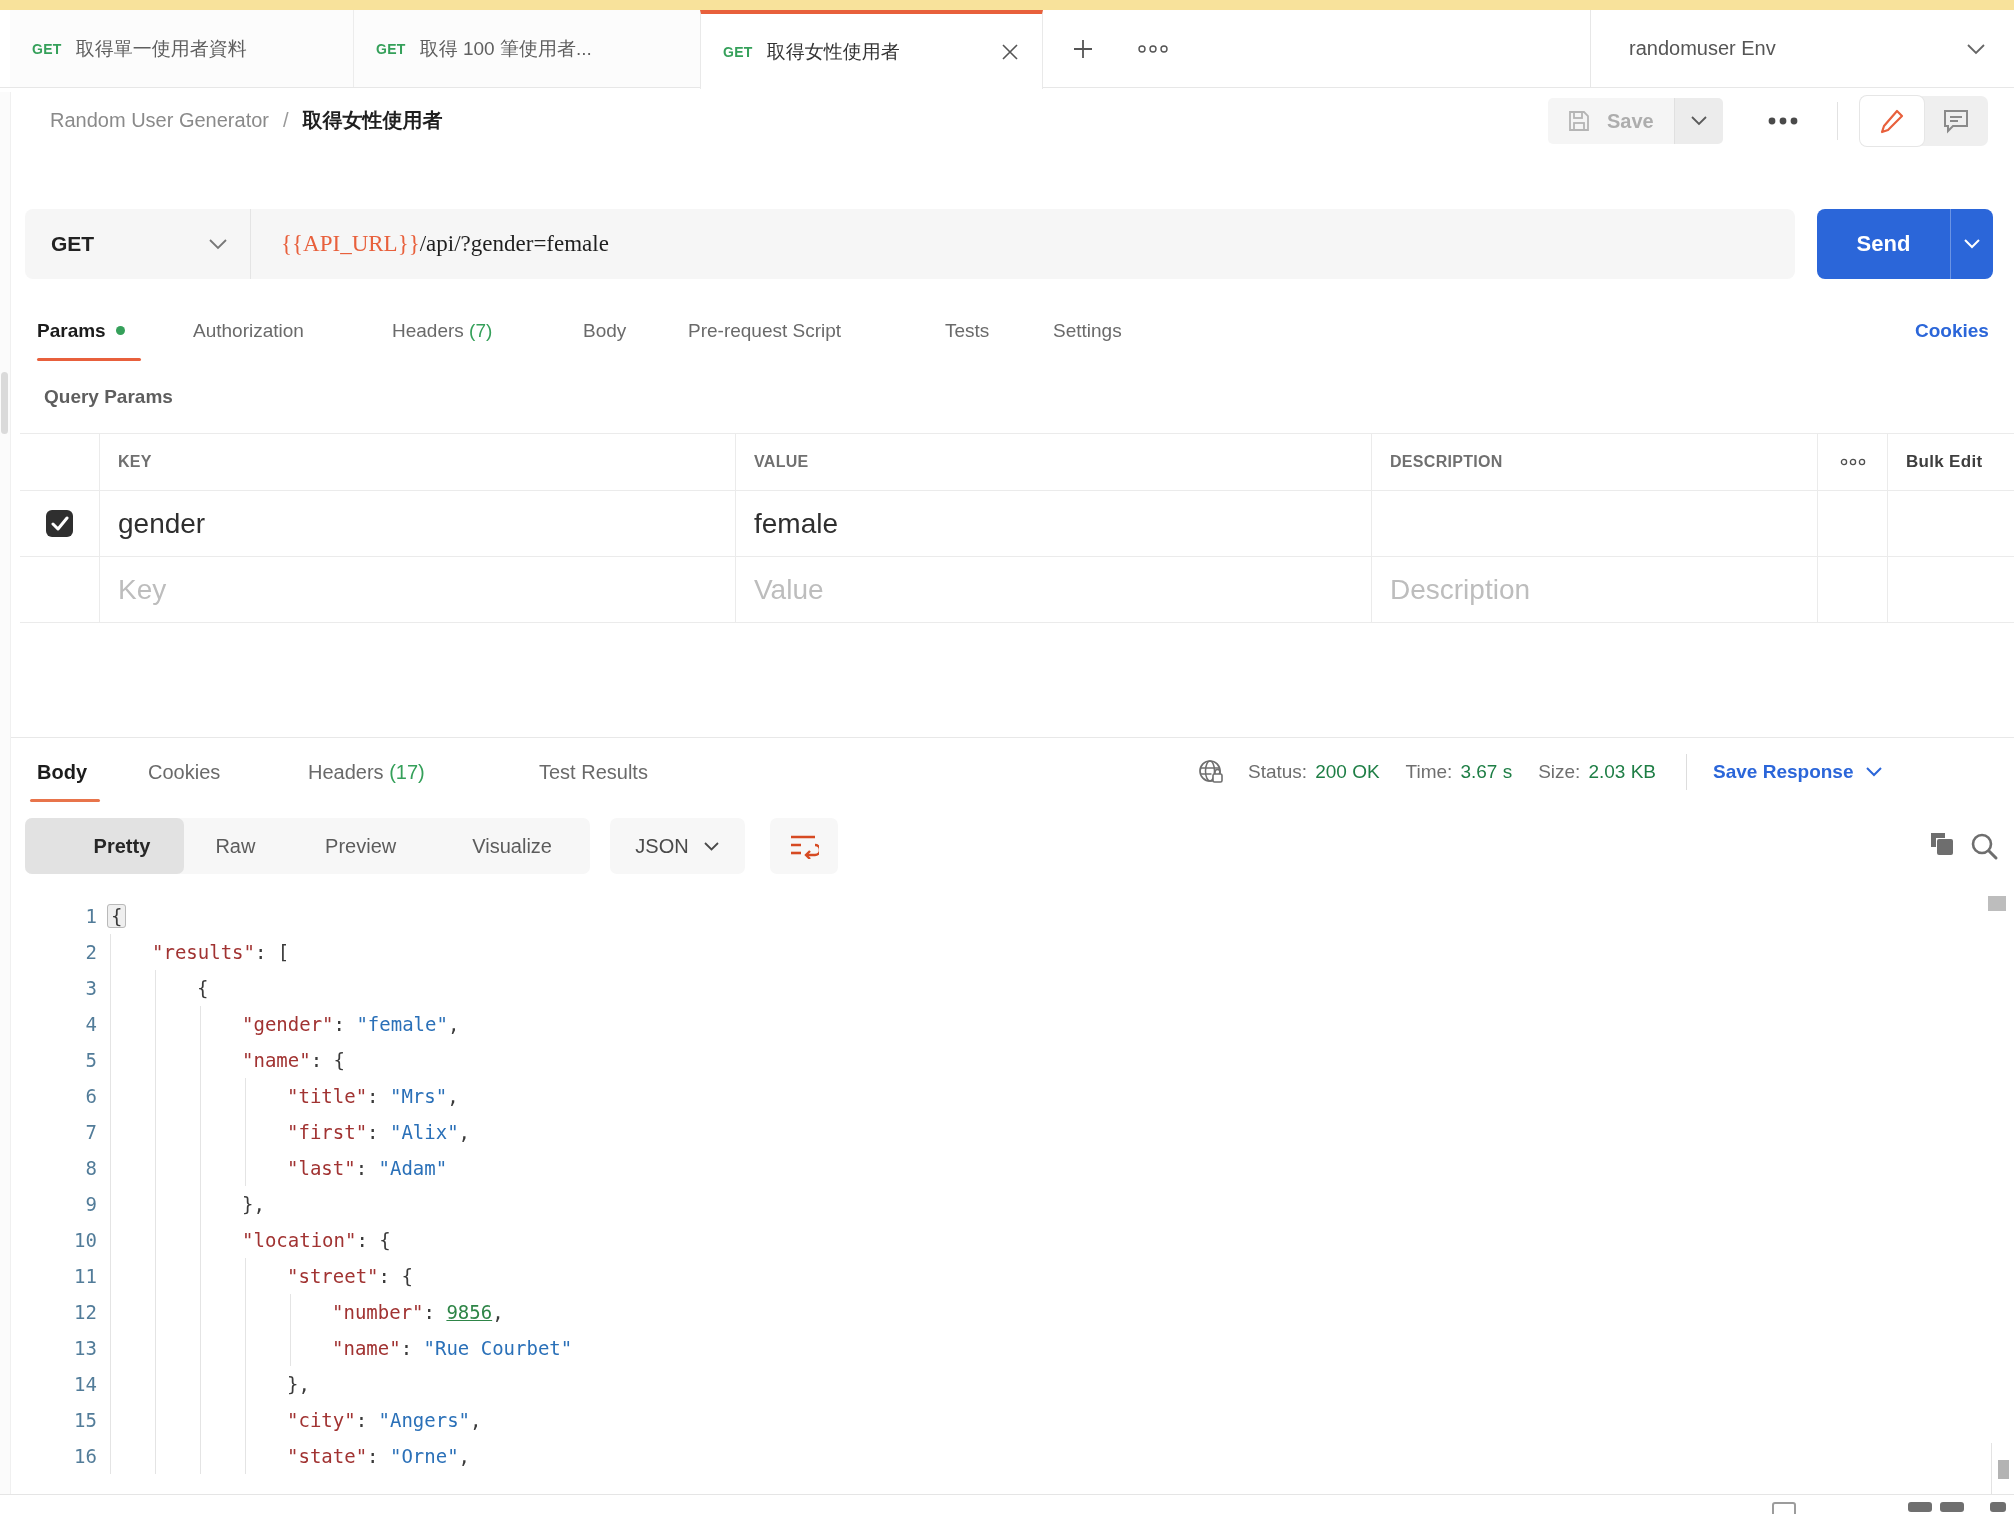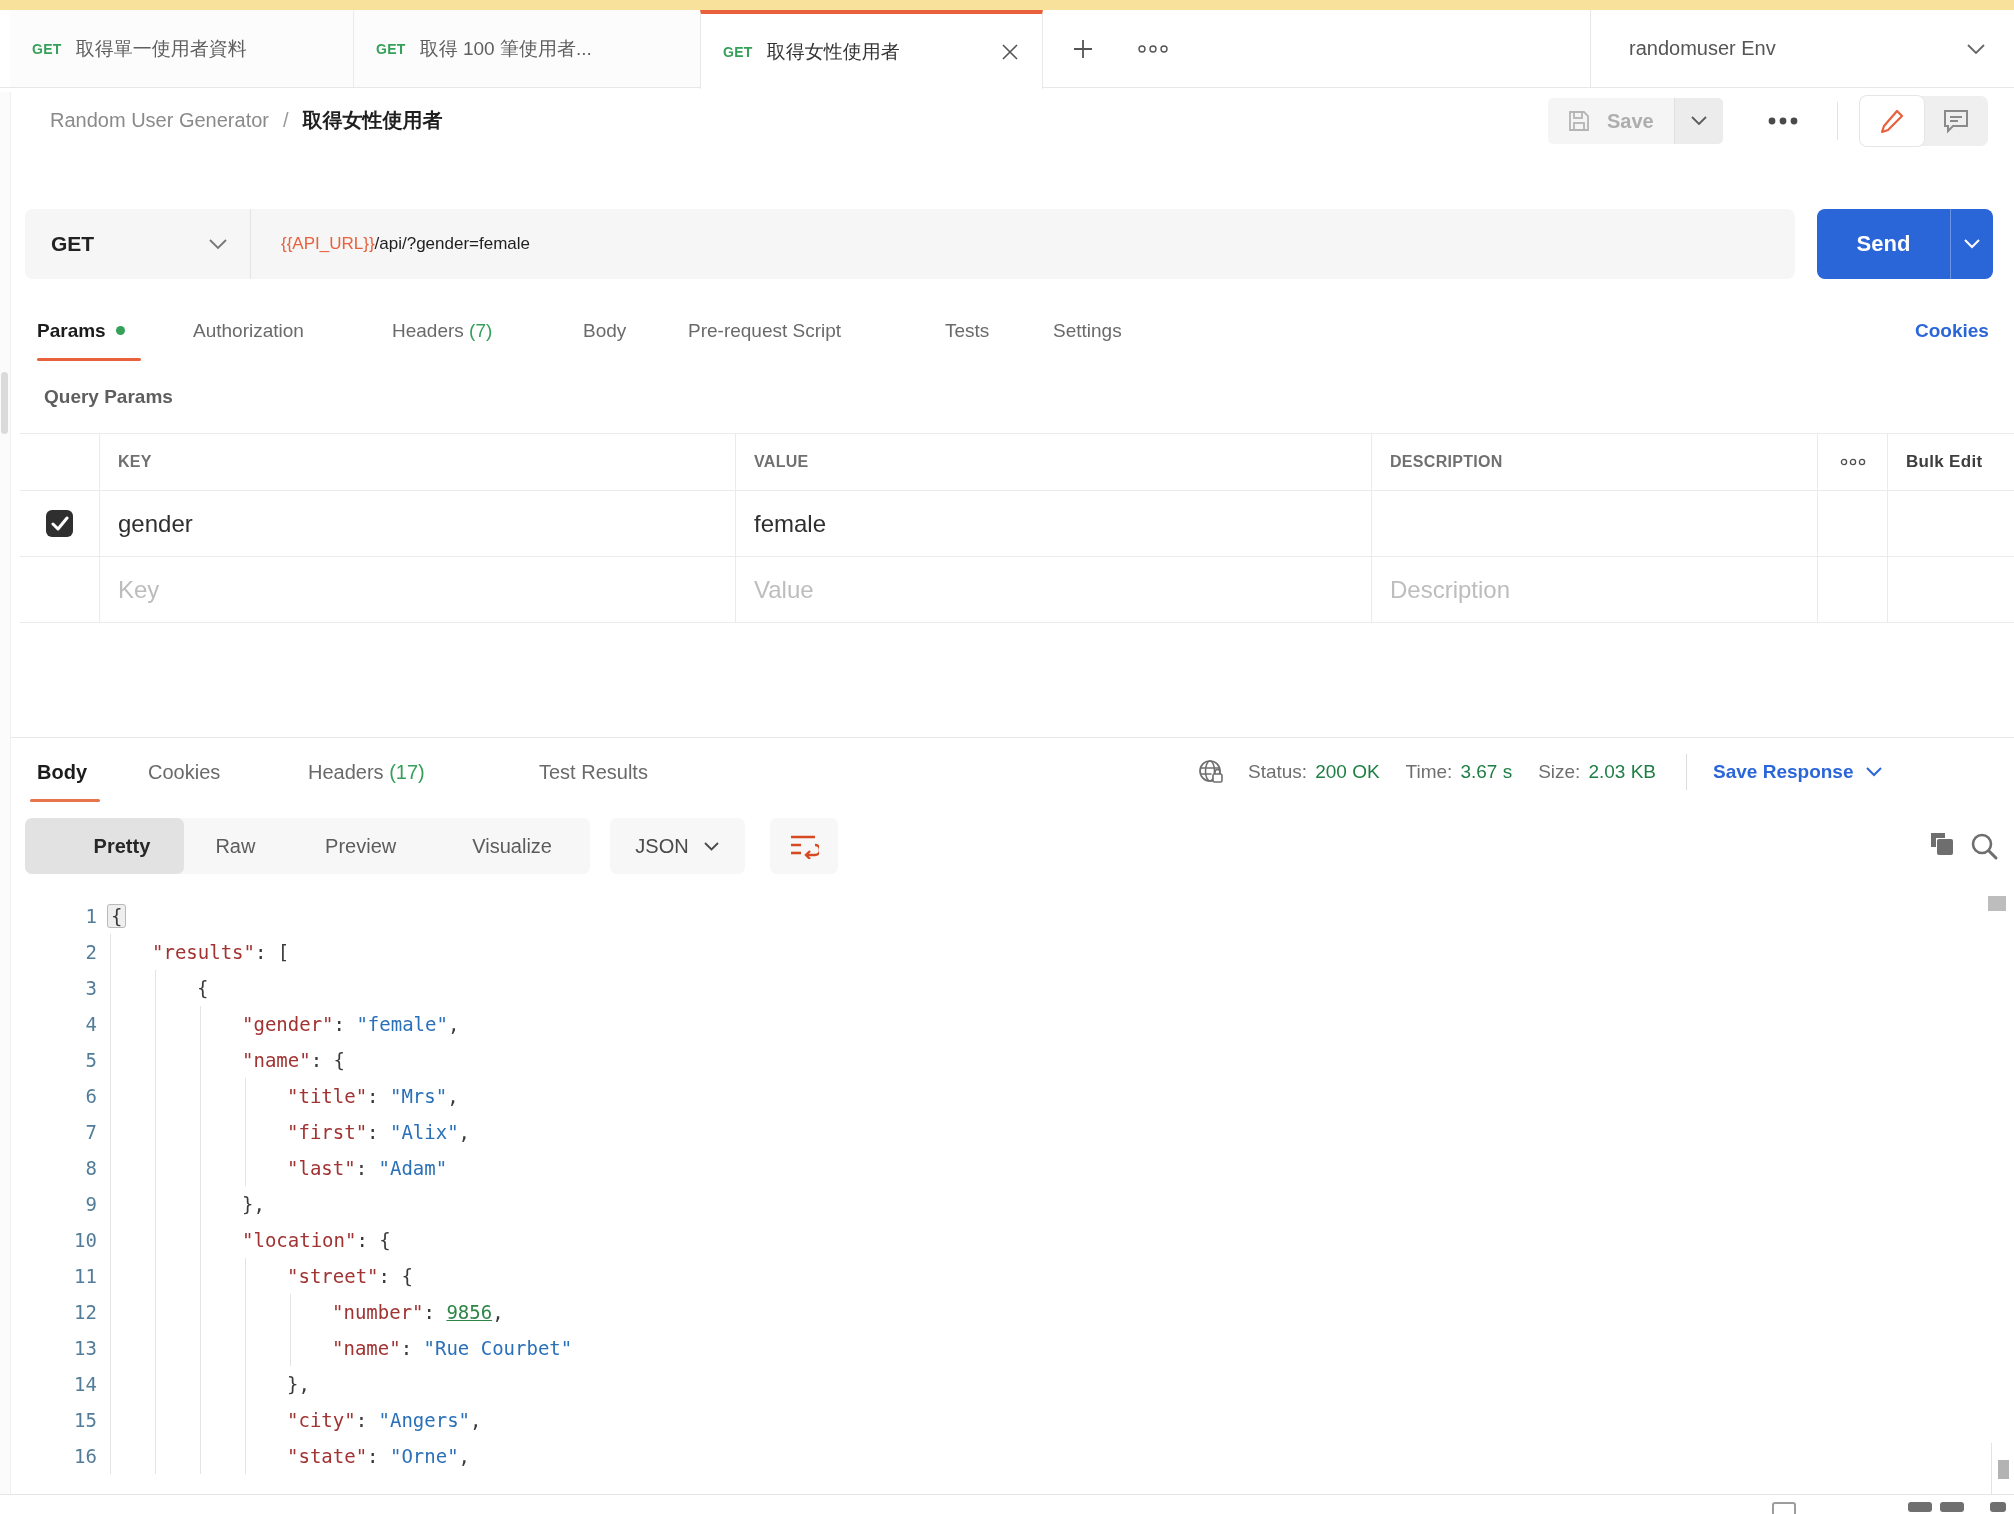--- a/index.html
+++ b/index.html
@@ -40,21 +40,21 @@
   .vdiv{position:absolute;left:1837px;top:14px;width:1px;height:38px;background:#E2E2E2;}
   .segwrap{position:absolute;left:1860px;top:8px;width:128px;height:50px;background:#EFEFEF;border-radius:7px;display:flex;padding:0;}
   .seg{flex:1;display:flex;align-items:center;justify-content:center;}
   .seg.on{background:#fff;border-radius:7px;box-shadow:0 0 0 1px #E6E6E6;}
 
   
   .methodbox{left:25px;top:209px;width:225px;height:70px;background:#F6F6F6;border-radius:8px 0 0 8px;display:flex;align-items:center;box-sizing:border-box;}
   .methodbox .m{margin-left:26px;font-size:21px;font-weight:700;color:#222;}
   .methodbox svg{margin-left:auto;margin-right:22px;}
   .urlbox{left:250px;top:209px;width:1545px;height:70px;background:#F6F6F6;border-radius:0 8px 8px 0;border-left:1px solid #E4E4E4;
-          display:flex;align-items:center;font-size:17px;box-sizing:border-box;}
+          display:flex;align-items:center;font-size:23px;box-sizing:border-box;font-family:Liberation Serif, serif;}
   .urlbox .var{margin-left:30px;color:var(--brand_orange);}
   .urlbox .path{color:#1F1F1F;}
   .send{left:1817px;top:209px;width:176px;height:70px;background:var(--send_blue);border-radius:8px;display:flex;}
   .send .lab{flex:1;display:flex;align-items:center;justify-content:center;color:#fff;font-size:22px;font-weight:700;}
   .send .sep{width:1px;background:rgba(255,255,255,.3);margin:0;}
   .send .chev{width:42px;display:flex;align-items:center;justify-content:center;}
 
   
   .reqtabs{left:0;top:303px;width:2014px;height:56px;}
   .rtab{position:absolute;top:0;height:56px;line-height:56px;font-size:19px;color:#6A6A6A;white-space:nowrap;}
@@ -67,21 +67,21 @@
   .qplabel{left:44px;top:372px;height:50px;line-height:50px;font-size:19px;font-weight:600;color:#5E5E5E;}
 
   
   .ptable{left:20px;top:433px;width:1994px;border-top:1px solid #EBEBEB;}
   .prow{display:grid;grid-template-columns:80px 636px 636px 446px 70px 126px;border-bottom:1px solid #EBEBEB;}
   .prow.h{height:56px;}
   .prow.r{height:65px;}
   .pcell{display:flex;align-items:center;padding-left:18px;box-sizing:border-box;border-right:1px solid #EBEBEB;overflow:hidden;}
   .pcell.last{border-right:none;}
   .prow.h .pcell{font-size:16px;color:#707070;letter-spacing:.3px;font-weight:600;}
-  .prow.r .pcell{font-size:24px;color:#2F2F2F;}
+  .prow.r .pcell{font-size:28px;color:#2F2F2F;}
   .pcell.ph{color:#BDBDBD !important;}
   .pcell.c0{justify-content:center;padding-left:0;}
   .bulk{font-size:17px;font-weight:700;color:#3E3E3E;}
   .checkbox{width:27px;height:27px;background:#2F2F2F;border-radius:6px;display:flex;align-items:center;justify-content:center;}
 
   
   .respdiv{left:0;top:737px;width:2014px;height:1px;background:#E8E8E8;}
   .resptabs{left:0;top:741px;width:2014px;height:62px;}
   .stab{position:absolute;top:0;height:62px;line-height:62px;font-size:20px;color:#6A6A6A;white-space:nowrap;}
   .stab.active{color:#1C1C1C;font-weight:700;}

